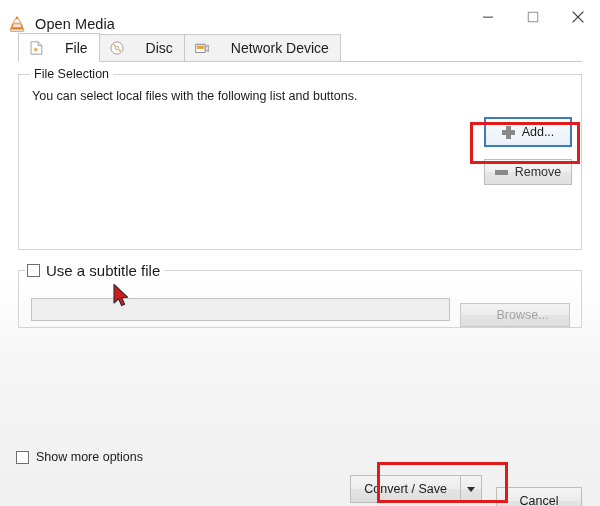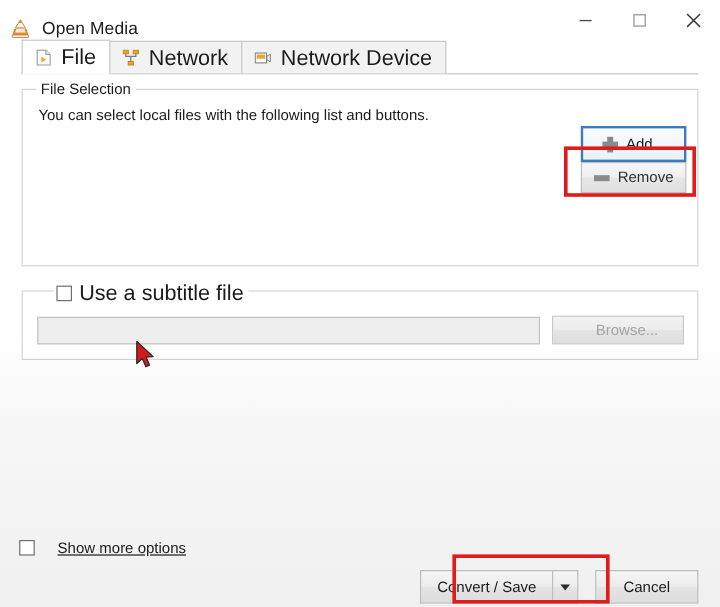--- a/index.html
+++ b/index.html
@@ -85,23 +85,23 @@
     height: 29px;
     display: flex;
     align-items: flex-end;
     border-bottom: 1px solid #c8c8c8;
     box-sizing: border-box;
   }
   .tab {
     height: 27px;
     display: flex;
     align-items: center;
-    gap: 8px;
+    gap: 22px;
     padding: 0 11px 0 10px;
-    font-size: 18px;
+    font-size: 14px;
     color: #1b1b1b;
     box-sizing: border-box;
     border: 1px solid #c8c8c8;
     border-bottom: none;
     background: #f2f2f2;
     margin-right: -1px;
     position: relative;
     white-space: nowrap;
     margin-top: 16px;
   }
@@ -141,21 +141,21 @@
   .group-legend {
     position: absolute;
     top: -8px;
     left: 11px;
     background: #ffffff;
     padding: 0 4px;
     font-size: 12.5px;
     color: #1b1b1b;
     white-space: nowrap;
   }
-  #file-selection-group { height: 148px; }
+  #file-selection-group { height: 176px; }
   .hint-text {
     position: absolute;
     left: 13px;
     top: 14px;
     font-size: 12.5px;
     color: #1b1b1b;
     white-space: nowrap;
   }
 
   .filelist {
@@ -191,20 +191,21 @@
     font-size: 12.5px;
     color: #1b1b1b;
     background: linear-gradient(to bottom, #f7f7f7 0%, #efefef 48%, #e6e6e6 52%, #e0e0e0 100%);
     border: 1px solid #bcbcbc;
     box-sizing: border-box;
     display: flex;
     align-items: center;
     justify-content: center;
     gap: 7px;
     white-space: nowrap;
+    margin-top: 12px;
   }
   .btn-add {
     height: 30px;
     width: 88px;
     border: 2px solid #3a7cbf;
     background: linear-gradient(to bottom, #fbfcfd 0%, #f2f6fa 50%, #eaf1f8 100%);
   }
   .btn-remove {
     height: 26px;
     width: 88px;
@@ -235,27 +236,27 @@
   #annot-convert { left: 377px; top: 462px; width: 131px; height: 41px; }
 
   
   #subtitle-group {
     height: 58px;
     margin-top: 20px;
   }
   .chk-legend {
     position: absolute;
     top: -9px;
-    left: 26px;
+    left: 6px;
     background: #ffffff;
     padding: 0 4px 0 2px;
     display: flex;
     align-items: center;
     gap: 6px;
-    font-size: 18px;
+    font-size: 15px;
     color: #1b1b1b;
     white-space: nowrap;
   }
   .checkbox {
     width: 13px;
     height: 13px;
     flex: 0 0 13px;
     background: #ffffff;
     border: 1px solid #6f6f6f;
     box-sizing: border-box;
@@ -303,26 +304,25 @@
     position: relative;
     height: 62px;
     padding: 0 18px;
     box-sizing: border-box;
   }
   .showmore {
     position: absolute;
     left: 16px;
     top: 6px;
     display: flex;
-    align-items: flex-start;
-    gap: 19px;
-    font-size: 12.5px;
-    color: #1b1b1b;
-    white-space: nowrap;
-    text-decoration: underline;
+    align-items: center;
+    gap: 7px;
+    font-size: 12.5px;
+    color: #1b1b1b;
+    white-space: nowrap;
   }
   .footer-btns {
     position: absolute;
     right: 18px;
     top: 31px;
     display: flex;
     align-items: flex-start;
     gap: 14px;
     padding-left: 36px;
   }
@@ -411,32 +411,32 @@
         <span class="tab-ico">
           <svg width="13" height="14" viewBox="0 0 13 14">
             <path d="M1 0.8 h7.2 l3.6 3.6 v8.8 h-10.8 z" fill="#fdfdfd" stroke="#9a9a9a" stroke-width="0.9"></path>
             <path d="M8.2 0.8 v3.6 h3.6" fill="#e9e9e9" stroke="#9a9a9a" stroke-width="0.9"></path>
             <polygon points="4.5,6.2 8.4,8.6 4.5,11" fill="#f0a430"></polygon>
           </svg>
         </span>
         <span>File</span>
       </div>
 
-
       <div class="tab">
         <span class="tab-ico">
           <svg width="14" height="14" viewBox="0 0 14 14">
-            <rect x="0.6" y="0.8" width="4.4" height="3" fill="#f0a430" stroke="#c07f18" stroke-width="0.7"></rect>
-            <rect x="9" y="0.8" width="4.4" height="3" fill="#f0a430" stroke="#c07f18" stroke-width="0.7"></rect>
-            <rect x="4.8" y="10.2" width="4.4" height="3" fill="#f0a430" stroke="#c07f18" stroke-width="0.7"></rect>
-            <path d="M2.8 3.8 v2.1 h8.4 v-2.1 M7 5.9 v4.3" stroke="#7a7a7a" stroke-width="1" fill="none"></path>
+            <circle cx="7" cy="7" r="6.1" fill="#fbfbfb" stroke="#9a9a9a" stroke-width="0.9"></circle>
+            <circle cx="7" cy="7" r="1.7" fill="#ffffff" stroke="#9a9a9a" stroke-width="0.8"></circle>
+            <circle cx="4.4" cy="4.3" r="1.15" fill="#f0a430"></circle>
+            <circle cx="9.7" cy="9.6" r="1.15" fill="#f0a430"></circle>
           </svg>
         </span>
-        <span>Network</span>
-      </div>
+        <span>Disc</span>
+      </div>
+
 
       <div class="tab">
         <span class="tab-ico">
           <svg width="14" height="13" viewBox="0 0 14 13">
             <rect x="0.7" y="2.2" width="9.4" height="8.2" fill="#fcfcfc" stroke="#7f7f7f" stroke-width="0.9"></rect>
             <rect x="1.9" y="3.5" width="7" height="3.4" fill="#f0a430"></rect>
             <path d="M10.3 5.1 L13.3 3.1 v6.6 L10.3 7.6 z" fill="#eaeaea" stroke="#7f7f7f" stroke-width="0.8"></path>
           </svg>
         </span>
         <span>Network Device</span>

